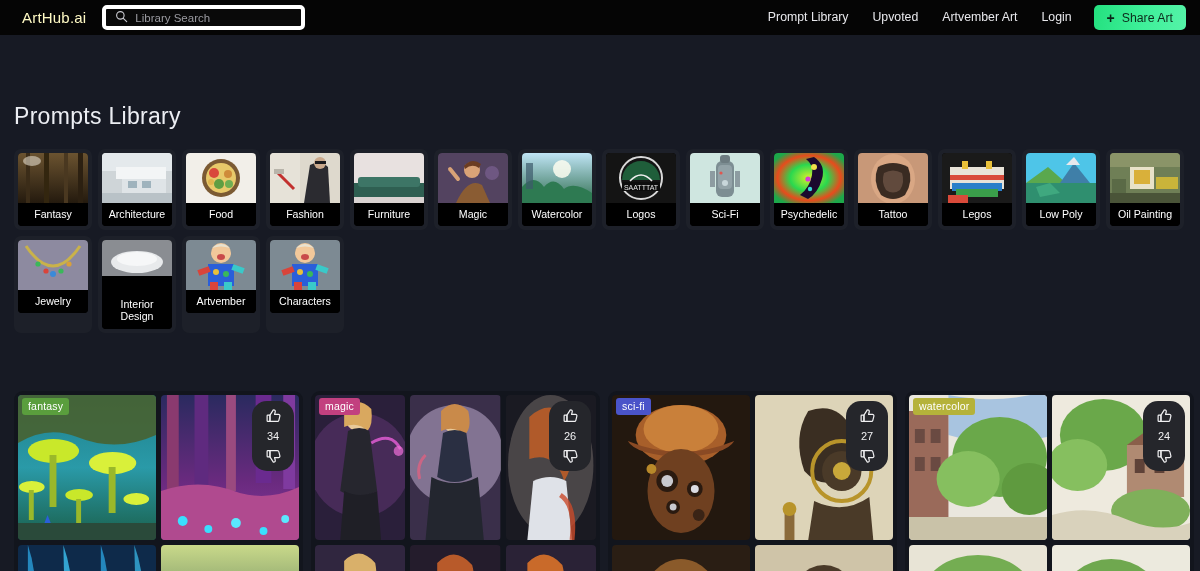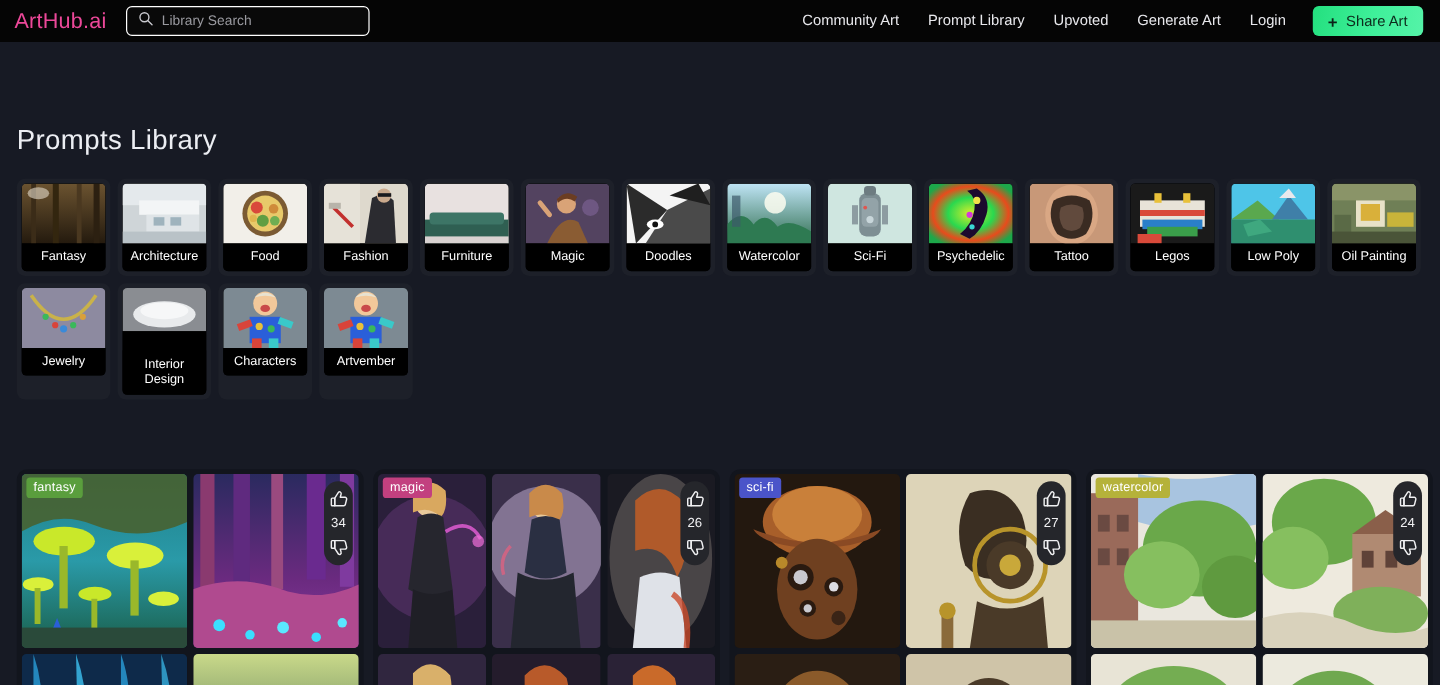--- a/index.html
+++ b/index.html
@@ -12,26 +12,26 @@
 
   
   .header {
     height: 35px; width: 1200px;
     background: #050505;
     display: flex; align-items: center;
     padding: 0 12px;
     position: relative;
   }
   .logo {
-    color: #ec4899; font-size: 18px; letter-spacing: .2px;
-    margin-right: 16px; white-space: nowrap;
+    color: #fef9c3; font-size: 15px; letter-spacing: .2px;
+    margin-left: 10px; margin-right: 16px; white-space: nowrap;
   }
   .search-box {
     width: 203px; height: 25px;
-    border: 1px solid #ffffff; border-radius: 5px;
+    border: 4px solid #ffffff; border-radius: 5px;
     background: #090909;
     display: flex; align-items: center; padding: 0 9px; gap: 7px;
   }
   .search-box svg { flex: 0 0 auto; }
   .search-input {
     background: transparent; border: none; outline: none;
     color: #b9b9bd; font-size: 11.5px;
     font-family: "Liberation Sans", sans-serif; width: 100%;
   }
   .search-input::placeholder { color: #9a9aa0; }
@@ -100,21 +100,21 @@
   .gal-tile svg, .gal-tile .paint { width: 100%; height: 100%; display: block; }
 
   .tag {
     position: absolute; top: 7px; left: 8px;
     font-size: 10.5px; padding: 2px 6px 3px;
     border-radius: 3px; color: #fff;
     letter-spacing: .2px; z-index: 4;
   }
   .vote-pill {
     position: absolute; top: 10px; right: 9px;
-    width: 24px; background: #25262b;
+    width: 42px; background: #25262b;
     border-radius: 15px; z-index: 5;
     display: flex; flex-direction: column; align-items: center;
     padding: 7px 0 7px; gap: 5px;
   }
   .vote-count { color: #f0f0f2; font-size: 11px; }
   .vote-btn { cursor: pointer; line-height: 0; }
 </style>
 </head>
 <body>
 
@@ -125,24 +125,23 @@
     <span>
       <svg width="13" height="13" viewBox="0 0 16 16">
         <circle cx="6.6" cy="6.6" r="4.6" fill="none" stroke="#c9c9cf" stroke-width="1.4"></circle>
         <line x1="10.2" y1="10.2" x2="14.4" y2="14.4" stroke="#c9c9cf" stroke-width="1.4" stroke-linecap="round"></line>
       </svg>
     </span>
     <input class="search-input" type="text" placeholder="Library Search" style="">
   </div>
 
   <div class="nav">
-    <div class="nav-item">Community Art</div>
     <div class="nav-item">Prompt Library</div>
     <div class="nav-item">Upvoted</div>
-    <div class="nav-item">Generate Art</div>
+    <div class="nav-item">Artvember Art</div>
     <div class="nav-item">Login</div>
     <div class="share-btn">
       <span class="share-plus">+</span>
       <span>Share Art</span>
     </div>
   </div>
 </div>
 
 <div class="page-title">Prompts Library</div>
 
@@ -233,52 +232,52 @@
         <path d="M18 50 q12 -26 26 -18 l8 18 z" fill="#8a5c33"></path>
         <circle cx="34" cy="17" r="8" fill="#d9a377"></circle>
         <path d="M26 13 q8 -9 17 -2 l-2 4 q-7 -5 -14 1 z" fill="#6b3d22"></path>
         <path d="M20 26 l-8 -10" stroke="#d9a377" stroke-width="4" stroke-linecap="round"></path>
         <circle cx="54" cy="20" r="7" fill="#7b5f92" opacity=".7"></circle>
       </svg>
       <div class="cat-label">Magic</div>
     </div>
   </div>
 
-  <div class="cat-card">
-    <div class="cat-inner">
-      <svg class="cat-thumb" viewBox="0 0 70 50" preserveAspectRatio="none">
-        <rect width="70" height="50" fill="#f4f4f4"></rect>
-        <path d="M0 0 L34 22 L8 50 Z" fill="#2b2b2b"></path>
-        <path d="M34 22 L70 4 L70 50 L16 50 Z" fill="#4a4a4a"></path>
-        <path d="M36 10 L60 0 L70 18 Z" fill="#1f1f1f"></path>
-        <ellipse cx="24" cy="34" rx="7" ry="4" fill="#fff"></ellipse>
-        <circle cx="24" cy="34" r="2.4" fill="#111"></circle>
-      </svg>
-      <div class="cat-label">Doodles</div>
-    </div>
-  </div>
 
   <div class="cat-card">
     <div class="cat-inner">
       <svg class="cat-thumb" viewBox="0 0 70 50" preserveAspectRatio="none">
         <defs>
             <linearGradient id="wc" x1="0" y1="0" x2="0" y2="1">
           <stop offset="0" stop-color="#bfe4f5"></stop>
               <stop offset="1" stop-color="#2f6d4e"></stop>
             </linearGradient>
           </defs>
         <rect width="70" height="50" fill="url(#wc)"></rect>
         <circle cx="40" cy="16" r="9" fill="#fdfdf0" opacity=".85"></circle>
         <path d="M0 34 q12 -14 22 0 q10 -12 20 2 q10 -8 28 4 v10 H0 Z" fill="#2e7a52"></path>
         <rect x="4" y="10" width="7" height="26" fill="#3d5a6b" opacity=".7"></rect>
       </svg>
       <div class="cat-label">Watercolor</div>
     </div>
   </div>
 
+  <div class="cat-card">
+    <div class="cat-inner">
+      <svg class="cat-thumb" viewBox="0 0 70 50" preserveAspectRatio="none">
+        <rect width="70" height="50" fill="#141414"></rect>
+        <circle cx="35" cy="25" r="21" fill="none" stroke="#d8d8d8" stroke-width="2"></circle>
+        <path d="M16 27 a19 19 0 0 1 38 0 z" fill="#1f5e3a"></path>
+        <path d="M24 28 q11 -12 22 0" fill="none" stroke="#eee" stroke-width="1.6"></path>
+        <rect x="16" y="29" width="38" height="9" fill="#0d0d0d"></rect>
+        <text x="35" y="36.5" font-size="7" fill="#e8e8e8" text-anchor="middle" font-family="Liberation Sans">SAATTTAT</text>
+      </svg>
+      <div class="cat-label">Logos</div>
+    </div>
+  </div>
 
   <div class="cat-card">
     <div class="cat-inner">
       <svg class="cat-thumb" viewBox="0 0 70 50" preserveAspectRatio="none">
         <rect width="70" height="50" fill="#cfe6e0"></rect>
         <rect x="26" y="8" width="18" height="36" rx="6" fill="#7d8e93"></rect>
         <rect x="28" y="12" width="14" height="24" rx="4" fill="#93a3a8"></rect>
         <rect x="30" y="2" width="10" height="8" rx="3" fill="#6d7c81"></rect>
         <circle cx="35" cy="30" r="3" fill="#c8d6da"></circle>
         <circle cx="31" cy="20" r="1.6" fill="#e0564f"></circle>
@@ -402,40 +401,40 @@
         <path d="M26 8 q9 -8 18 0 q-9 -3 -18 0 z" fill="#e8e2d0"></path>
         <ellipse cx="35" cy="17" rx="4" ry="3" fill="#c94a4a"></ellipse>
         <rect x="22" y="24" width="26" height="22" fill="#2a5fd9"></rect>
         <circle cx="30" cy="32" r="3" fill="#e8c03a"></circle>
         <circle cx="40" cy="34" r="3" fill="#3ab85a"></circle>
         <rect x="12" y="28" width="12" height="6" fill="#d9443a" transform="rotate(-20 18 31)"></rect>
         <rect x="46" y="26" width="12" height="6" fill="#3ac9c9" transform="rotate(20 52 29)"></rect>
         <rect x="24" y="42" width="8" height="8" fill="#d9443a"></rect>
         <rect x="38" y="42" width="8" height="8" fill="#3ac9c9"></rect>
       </svg>
-      <div class="cat-label">Characters</div>
+      <div class="cat-label">Artvember</div>
     </div>
   </div>
 
   <div class="cat-card">
     <div class="cat-inner">
       <svg class="cat-thumb" viewBox="0 0 70 50" preserveAspectRatio="none">
         <rect width="70" height="50" fill="#7d8a93"></rect>
         <circle cx="35" cy="13" r="10" fill="#f2c89a"></circle>
         <path d="M26 8 q9 -8 18 0 q-9 -3 -18 0 z" fill="#e8e2d0"></path>
         <ellipse cx="35" cy="17" rx="4" ry="3" fill="#c94a4a"></ellipse>
         <rect x="22" y="24" width="26" height="22" fill="#2a5fd9"></rect>
         <circle cx="30" cy="32" r="3" fill="#e8c03a"></circle>
         <circle cx="40" cy="34" r="3" fill="#3ab85a"></circle>
         <rect x="12" y="28" width="12" height="6" fill="#d9443a" transform="rotate(-20 18 31)"></rect>
         <rect x="46" y="26" width="12" height="6" fill="#3ac9c9" transform="rotate(20 52 29)"></rect>
         <rect x="24" y="42" width="8" height="8" fill="#d9443a"></rect>
         <rect x="38" y="42" width="8" height="8" fill="#3ac9c9"></rect>
       </svg>
-      <div class="cat-label">Artvember</div>
+      <div class="cat-label">Characters</div>
     </div>
   </div>
 
 </div>
 
 <div class="gallery">
 
   <div class="gal-group">
     <div class="tag" style="background:#5a9e3d">fantasy</div>
     <div class="vote-pill">

